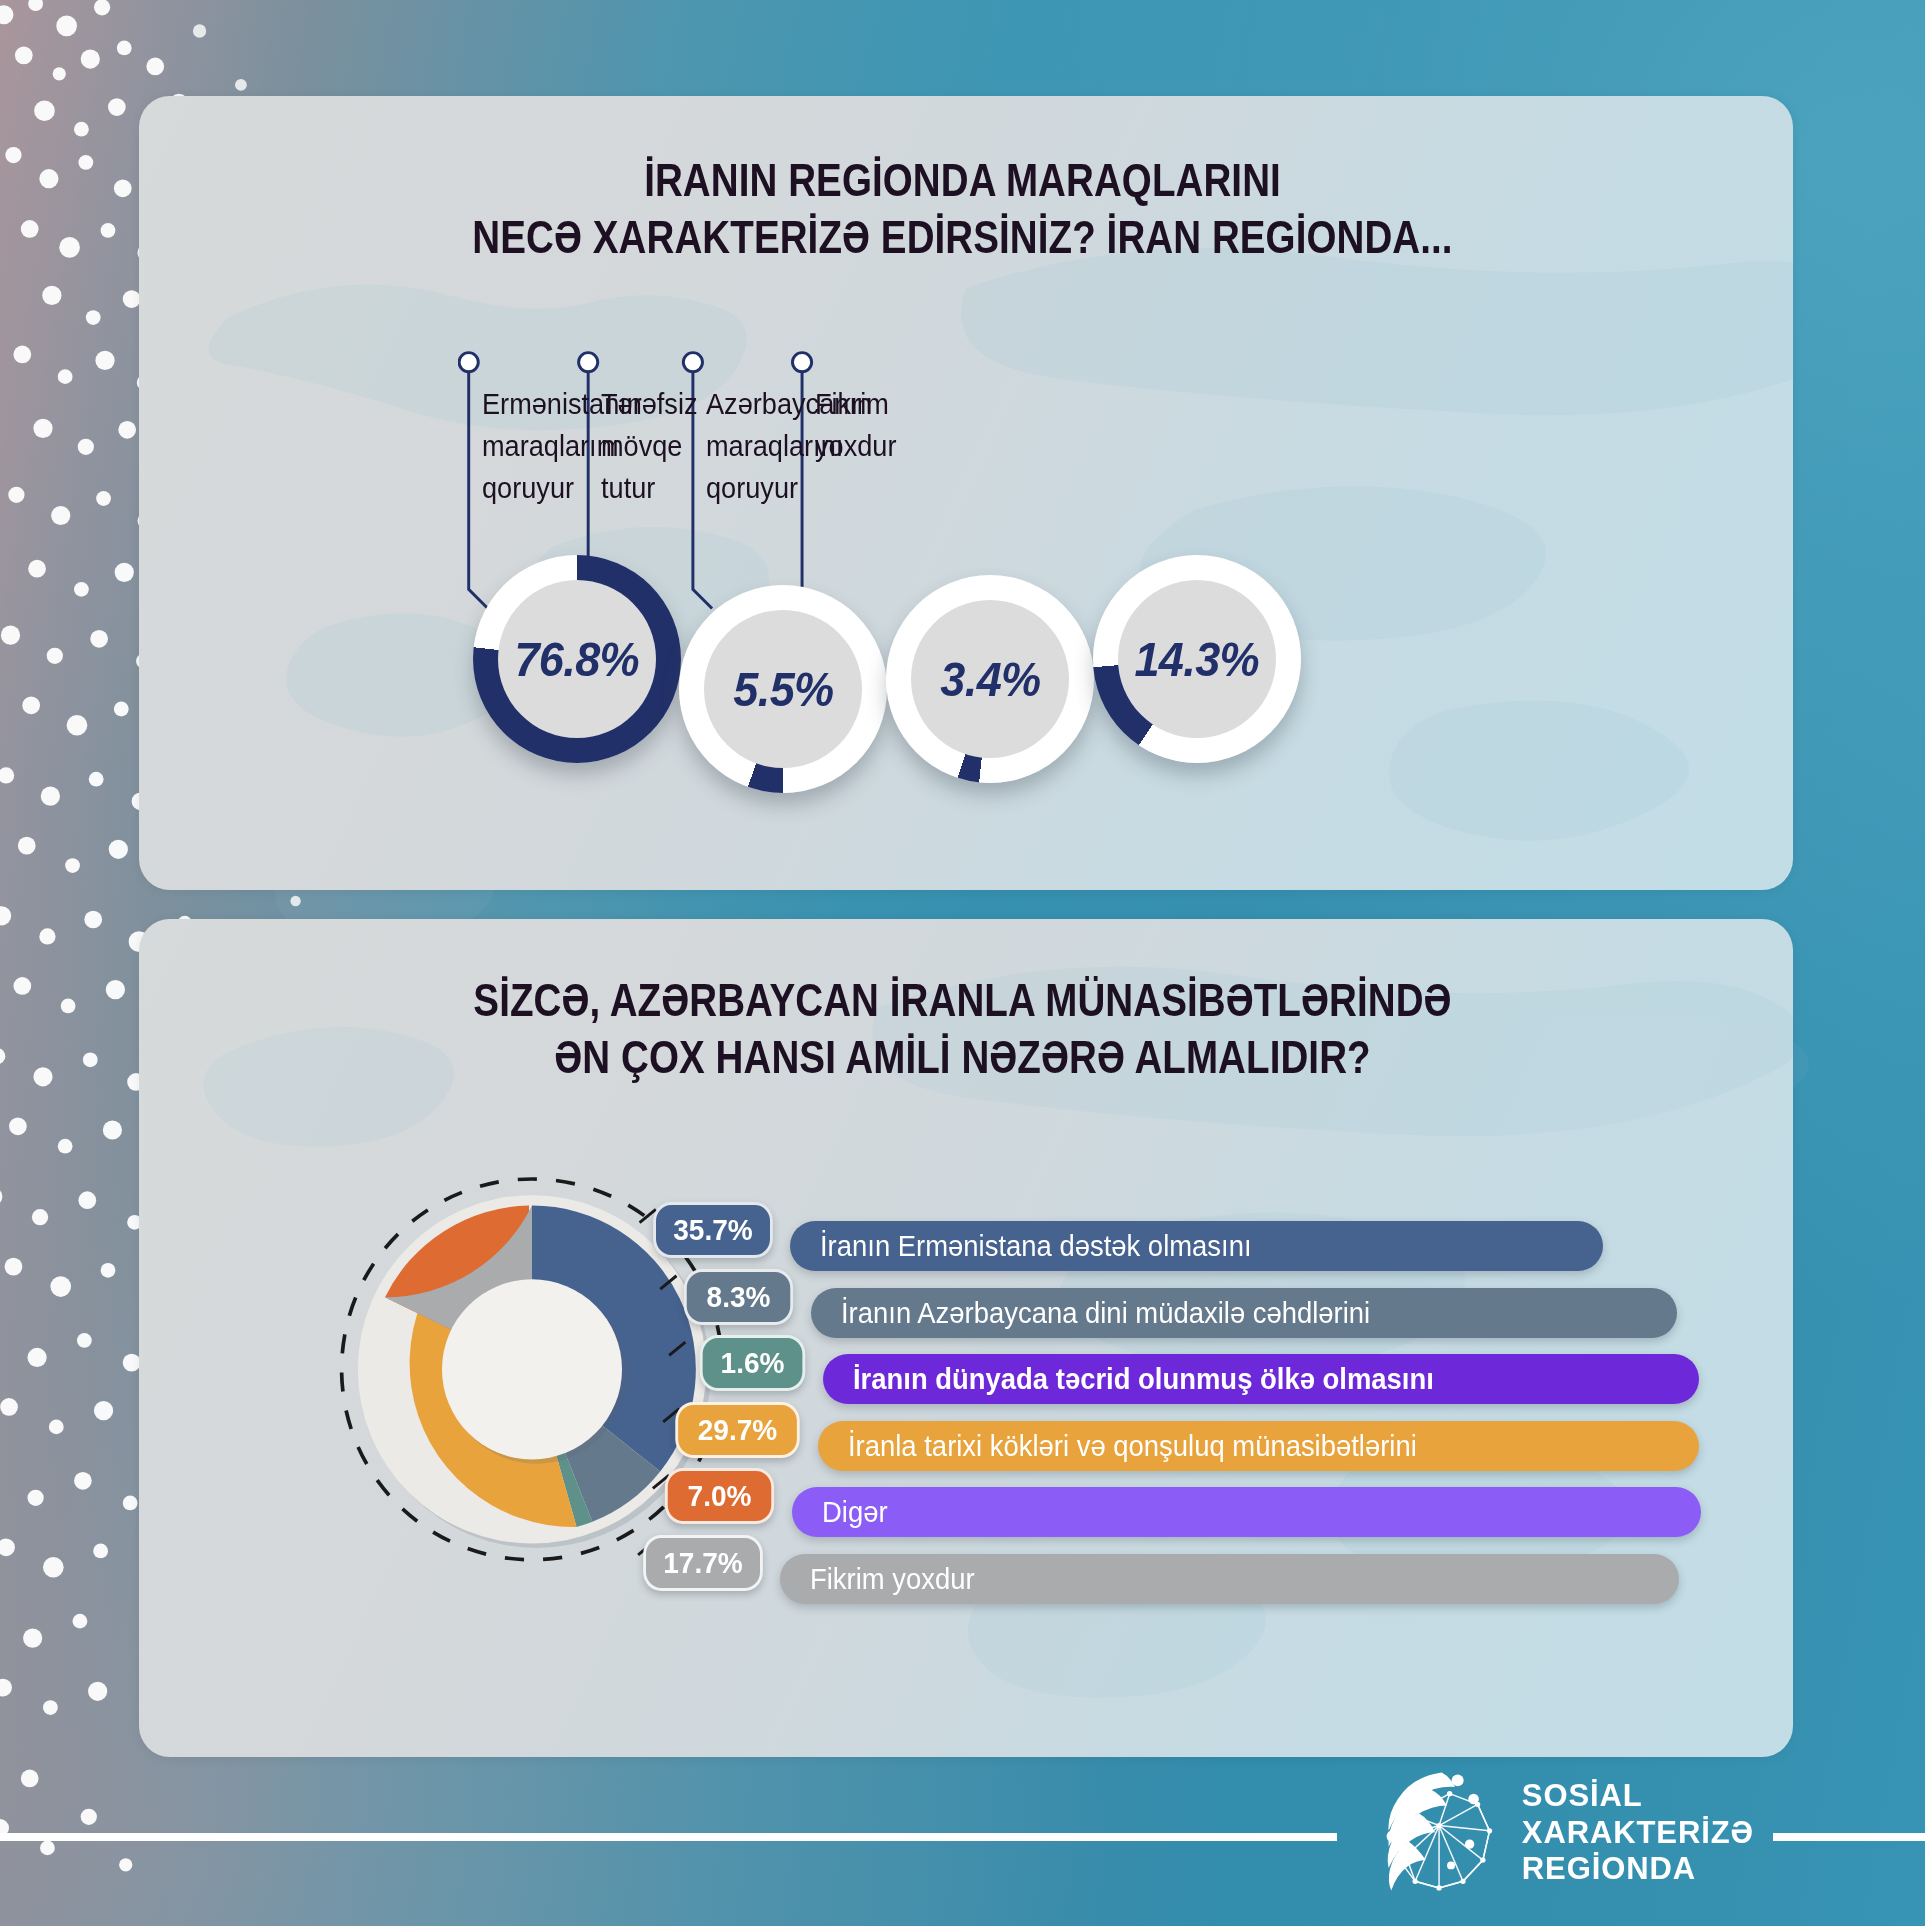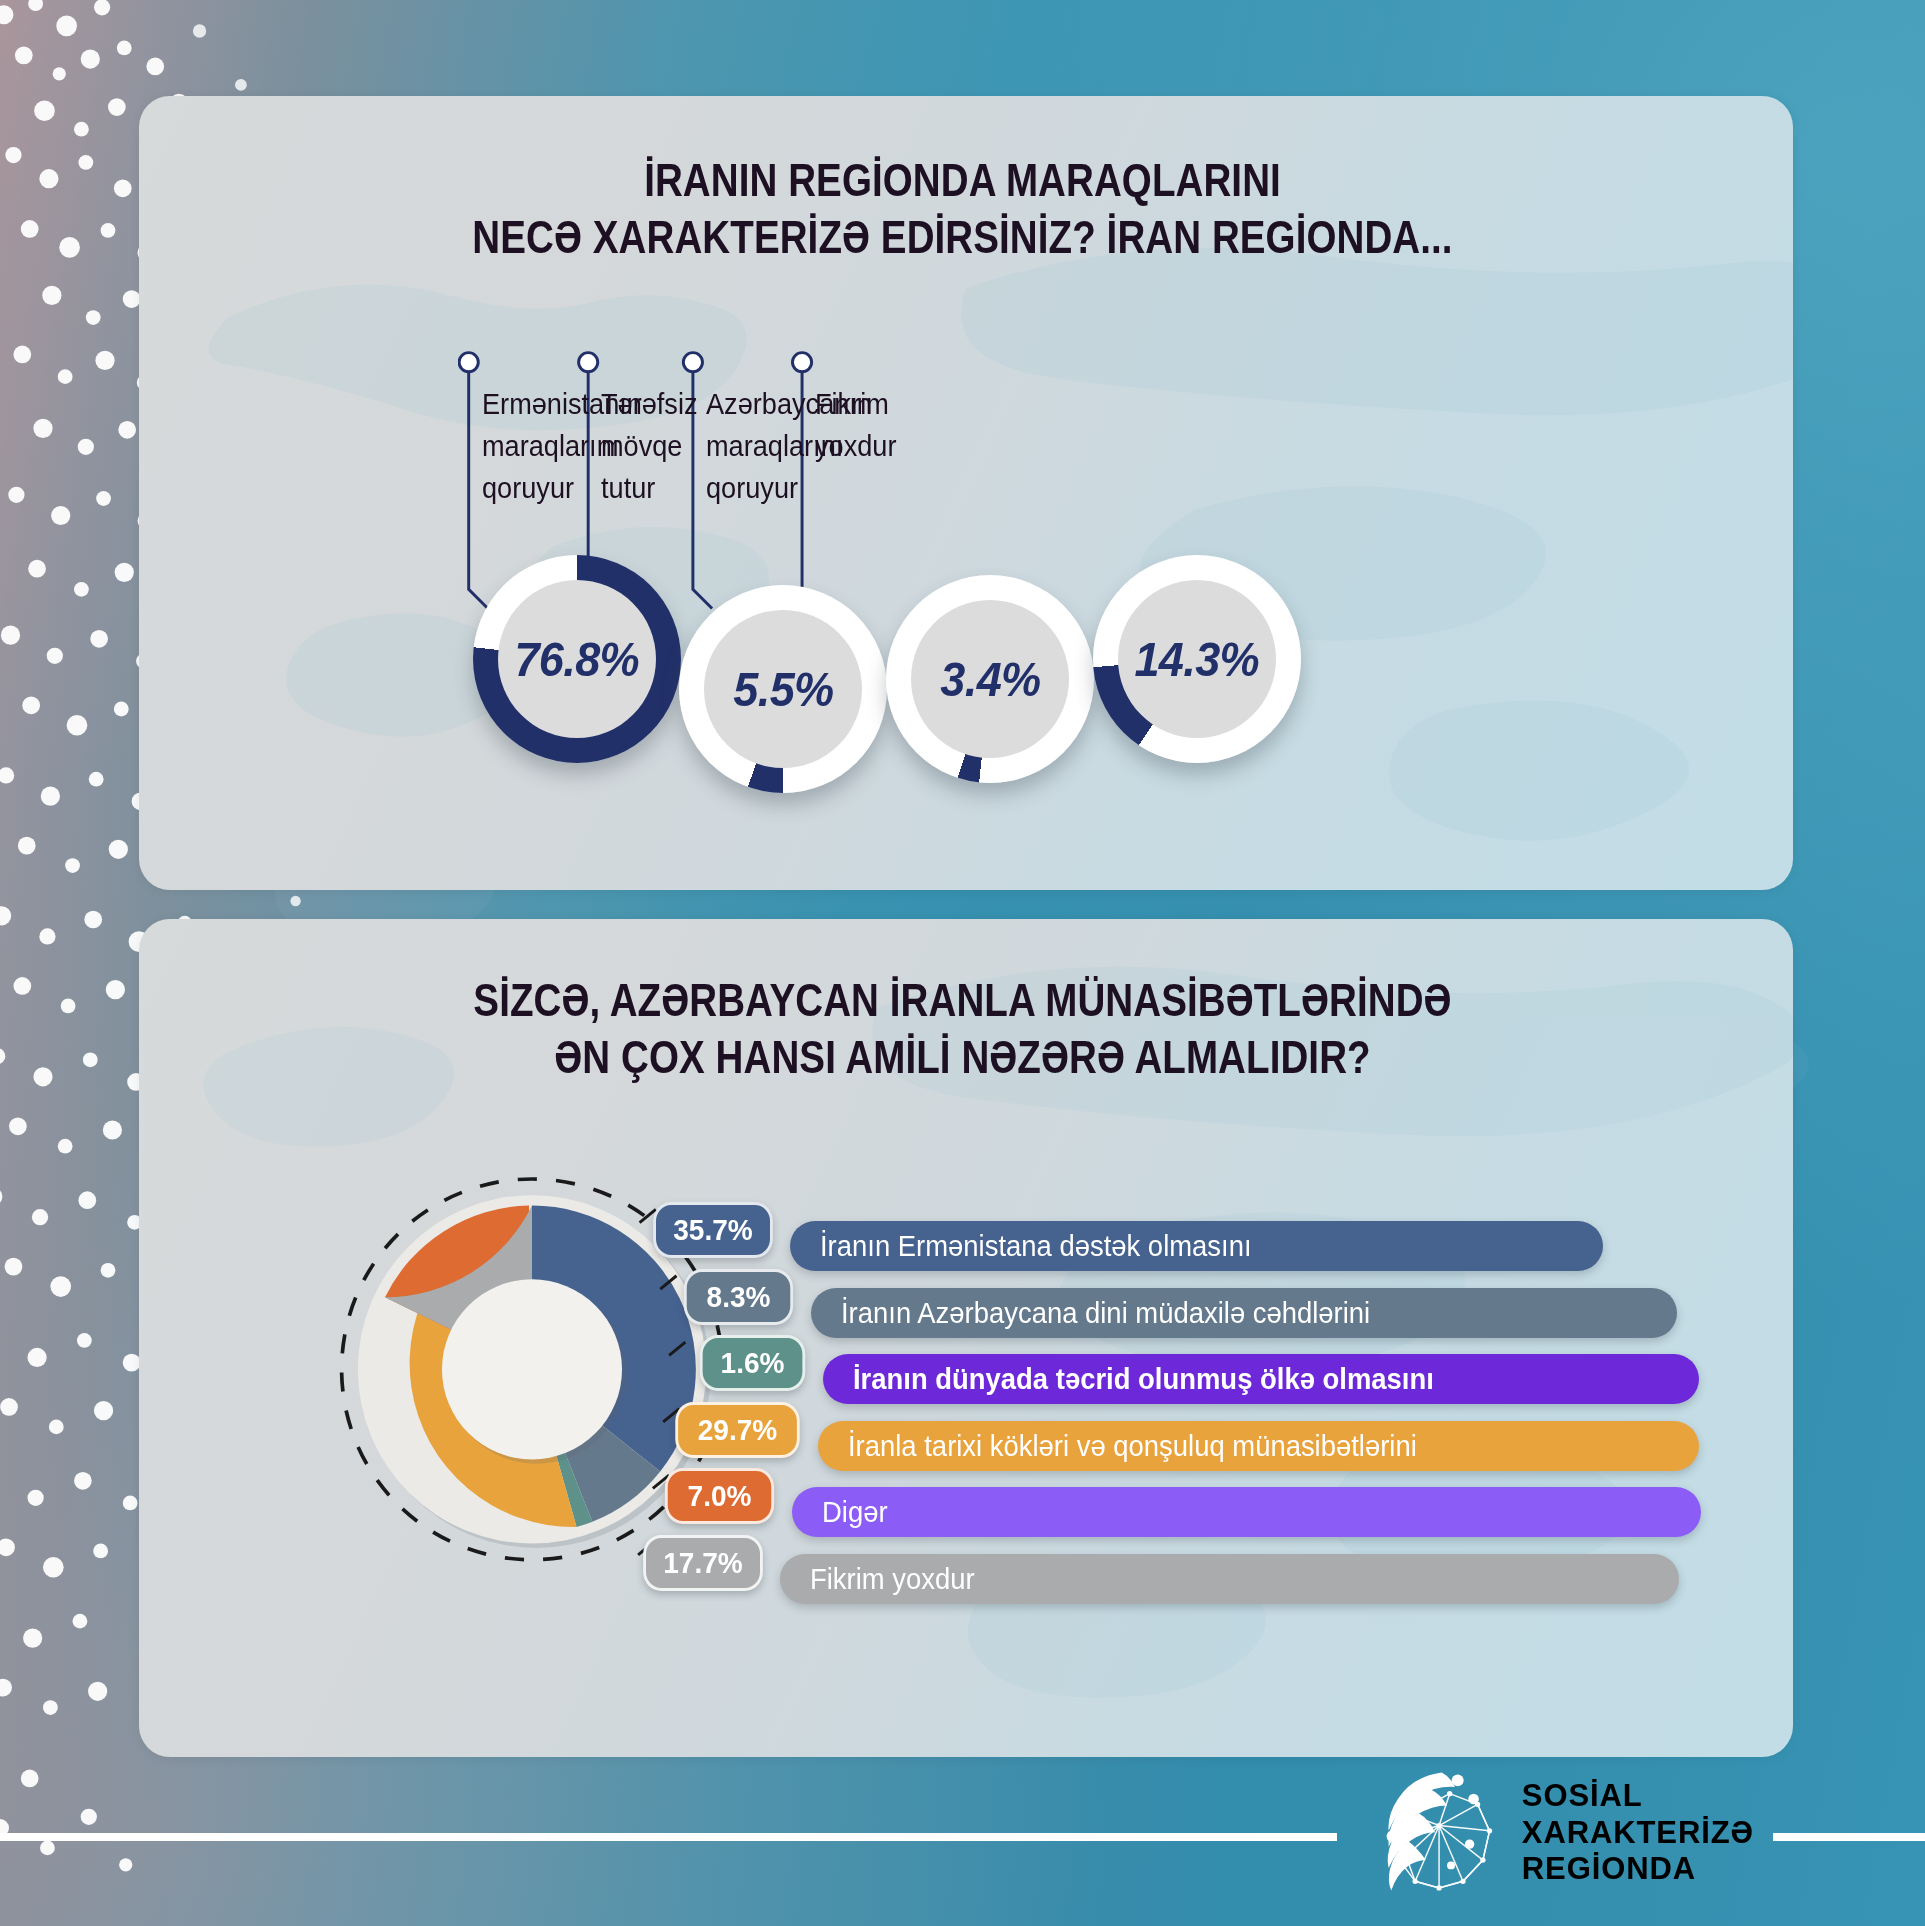--- a/index.html
+++ b/index.html
@@ -73,21 +73,21 @@
   .lbar{position:absolute;top:19px;height:50px;border-radius:25px;display:flex;align-items:center;
      padding-left:29.5px;color:#fff;font-size:29.5px;
      font-family:"Liberation Sans Narrow","Liberation Sans",sans-serif;
      box-shadow:0 3.7px 8.9px rgba(40,50,60,.22);white-space:nowrap;}
   .lbar span{transform:scaleX(.93);transform-origin:left center;display:inline-block;}
 
   
   #divL{position:absolute;left:0;top:1833px;width:1337px;height:8.1px;background:#fff;}
   #divR{position:absolute;left:1773px;top:1833px;width:153px;height:8.1px;background:#fff;}
   #logo{position:absolute;left:1370px;top:1759px;width:384px;height:148px;display:flex;align-items:center;gap:19px;}
-  #logoTxt{color:#000000;font-weight:700;font-size:31px;line-height:1.18;letter-spacing:0.9px;}
+  #logoTxt{color:#ffffff;font-weight:700;font-size:31px;line-height:1.18;letter-spacing:0.9px;}
 </style>
 </head>
 <body>
 
 <div id="bg"></div>
 <div id="bg-shade"></div>
 
 <svg id="bg-map" viewBox="0 0 2607 2608" preserveAspectRatio="none">
   <g fill="#ffffff" opacity="0.16">
     <path d="M260 430 q120 -60 230 -20 q90 32 150 10 q70 -26 140 4 q40 16 20 60 q-26 56 -120 70 q-130 18 -230 -14 q-110 -34 -190 -50 q-40 -8 0 -60z"></path>

